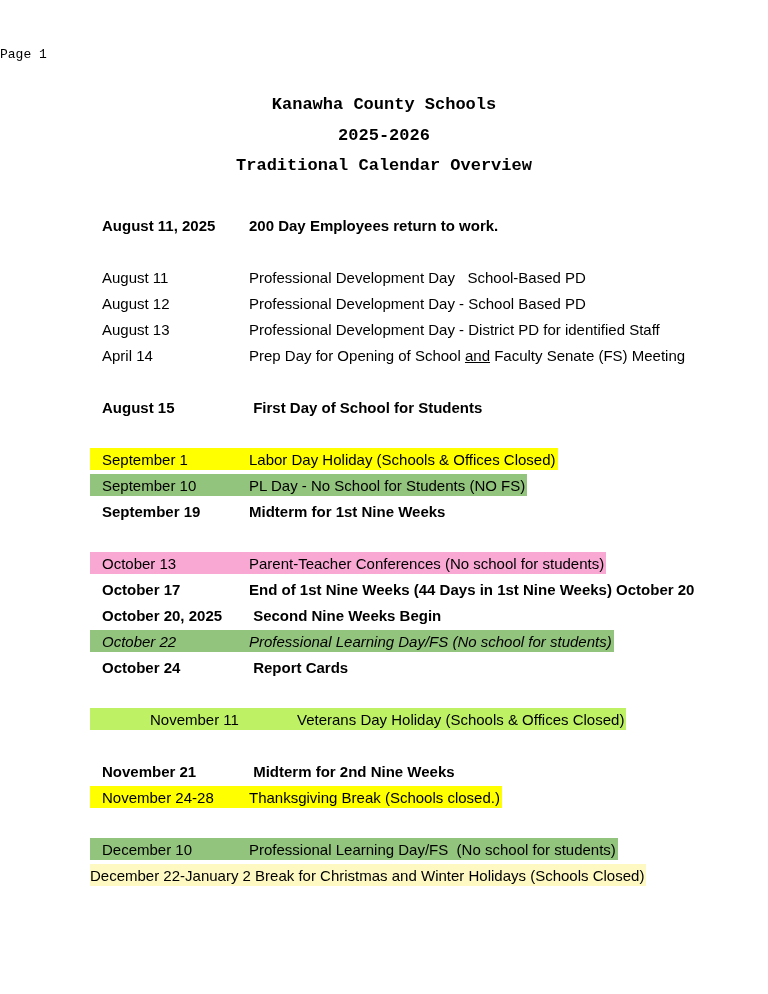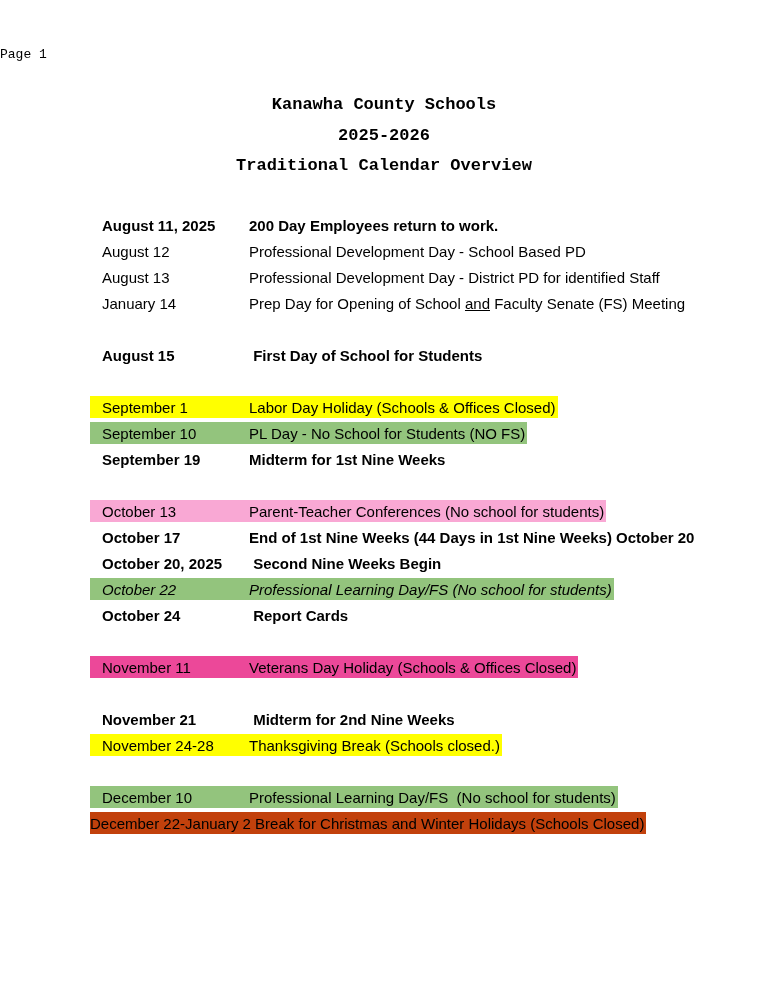--- a/index.html
+++ b/index.html
@@ -55,31 +55,32 @@
 
 <div class="page">
   <div class="page-number">Page 1</div>
   <div class="doc-header">
     <div class="title-line">Kanawha County Schools</div>
     <div class="title-line">2025-2026</div>
     <div class="title-line">Traditional Calendar Overview</div>
   </div>
   <div class="rows" id="rows">
       <div class="row bold"><span class="hl"><span class="date">August 11, 2025</span><span class="desc d1">200 Day Employees return to work.</span><span class="desc u"></span><span class="desc d2"></span></span></div>
+      <div class="row gap"><span class="hl"><span class="date">August 11</span><span class="desc d1">Professional Development Day   School-Based PD</span><span class="desc u"></span><span class="desc d2"></span></span></div>
       <div class="row"><span class="hl"><span class="date">August 12</span><span class="desc d1">Professional Development Day - School Based PD</span><span class="desc u"></span><span class="desc d2"></span></span></div>
       <div class="row"><span class="hl"><span class="date">August 13</span><span class="desc d1">Professional Development Day - District PD for identified Staff</span><span class="desc u"></span><span class="desc d2"></span></span></div>
-      <div class="row"><span class="hl"><span class="date">January 14</span><span class="desc d1">Prep Day for Opening of School </span><span class="desc u">and</span><span class="desc d2"> Faculty Senate (FS) Meeting</span></span></div>
+      <div class="row"><span class="hl"><span class="date">April 14</span><span class="desc d1">Prep Day for Opening of School </span><span class="desc u">and</span><span class="desc d2"> Faculty Senate (FS) Meeting</span></span></div>
       <div class="row gap bold"><span class="hl"><span class="date">August 15</span><span class="desc d1"> First Day of School for Students</span><span class="desc u"></span><span class="desc d2"></span></span></div>
       <div class="row gap"><span class="hl" style="background-color: rgb(255, 255, 0);"><span class="date">September 1</span><span class="desc d1">Labor Day Holiday (Schools &amp; Offices Closed)</span><span class="desc u"></span><span class="desc d2"></span></span></div>
       <div class="row"><span class="hl" style="background-color: rgb(147, 196, 125);"><span class="date">September 10</span><span class="desc d1">PL Day - No School for Students (NO FS)</span><span class="desc u"></span><span class="desc d2"></span></span></div>
       <div class="row bold"><span class="hl"><span class="date">September 19</span><span class="desc d1">Midterm for 1st Nine Weeks</span><span class="desc u"></span><span class="desc d2"></span></span></div>
       <div class="row gap"><span class="hl" style="background-color: #f9a8d4;"><span class="date">October 13</span><span class="desc d1">Parent-Teacher Conferences (No school for students)</span><span class="desc u"></span><span class="desc d2"></span></span></div>
       <div class="row bold"><span class="hl"><span class="date">October 17</span><span class="desc d1">End of 1st Nine Weeks (44 Days in 1st Nine Weeks) October 20</span><span class="desc u"></span><span class="desc d2"></span></span></div>
       <div class="row bold"><span class="hl"><span class="date">October 20, 2025</span><span class="desc d1"> Second Nine Weeks Begin</span><span class="desc u"></span><span class="desc d2"></span></span></div>
       <div class="row"><span class="hl" style="background-color: rgb(147, 196, 125); font-style: italic;"><span class="date">October 22</span><span class="desc d1">Professional Learning Day/FS (No school for students)</span><span class="desc u"></span><span class="desc d2"></span></span></div>
       <div class="row bold"><span class="hl"><span class="date">October 24</span><span class="desc d1"> Report Cards</span><span class="desc u"></span><span class="desc d2"></span></span></div>
-      <div class="row gap"><span class="hl" style="background-color: #ec4899;"><span class="date">November 11</span><span class="desc d1">Veterans Day Holiday (Schools &amp; Offices Closed)</span><span class="desc u"></span><span class="desc d2"></span></span></div>
+      <div class="row gap"><span class="hl" style="background-color: #bef264; padding-left: 48px;"><span class="date">November 11</span><span class="desc d1">Veterans Day Holiday (Schools &amp; Offices Closed)</span><span class="desc u"></span><span class="desc d2"></span></span></div>
       <div class="row gap bold"><span class="hl"><span class="date">November 21</span><span class="desc d1"> Midterm for 2nd Nine Weeks</span><span class="desc u"></span><span class="desc d2"></span></span></div>
       <div class="row"><span class="hl" style="background-color: rgb(255, 255, 0);"><span class="date">November 24-28</span><span class="desc d1">Thanksgiving Break (Schools closed.)</span><span class="desc u"></span><span class="desc d2"></span></span></div>
       <div class="row gap"><span class="hl" style="background-color: rgb(147, 196, 125);"><span class="date">December 10</span><span class="desc d1">Professional Learning Day/FS  (No school for students)</span><span class="desc u"></span><span class="desc d2"></span></span></div>
-      <div class="row full-line"><span class="hl" style="background-color: #c2410c; margin-top: 37px;"><span class="desc d1">December 22-January 2 Break for Christmas and Winter Holidays (Schools Closed)</span><span class="desc u"></span><span class="desc d2"></span></span></div>
+      <div class="row full-line"><span class="hl" style="background-color: #fef9c3; margin-top: 37px;"><span class="desc d1">December 22-January 2 Break for Christmas and Winter Holidays (Schools Closed)</span><span class="desc u"></span><span class="desc d2"></span></span></div>
     </div>
 </div>
 
 </body></html>

